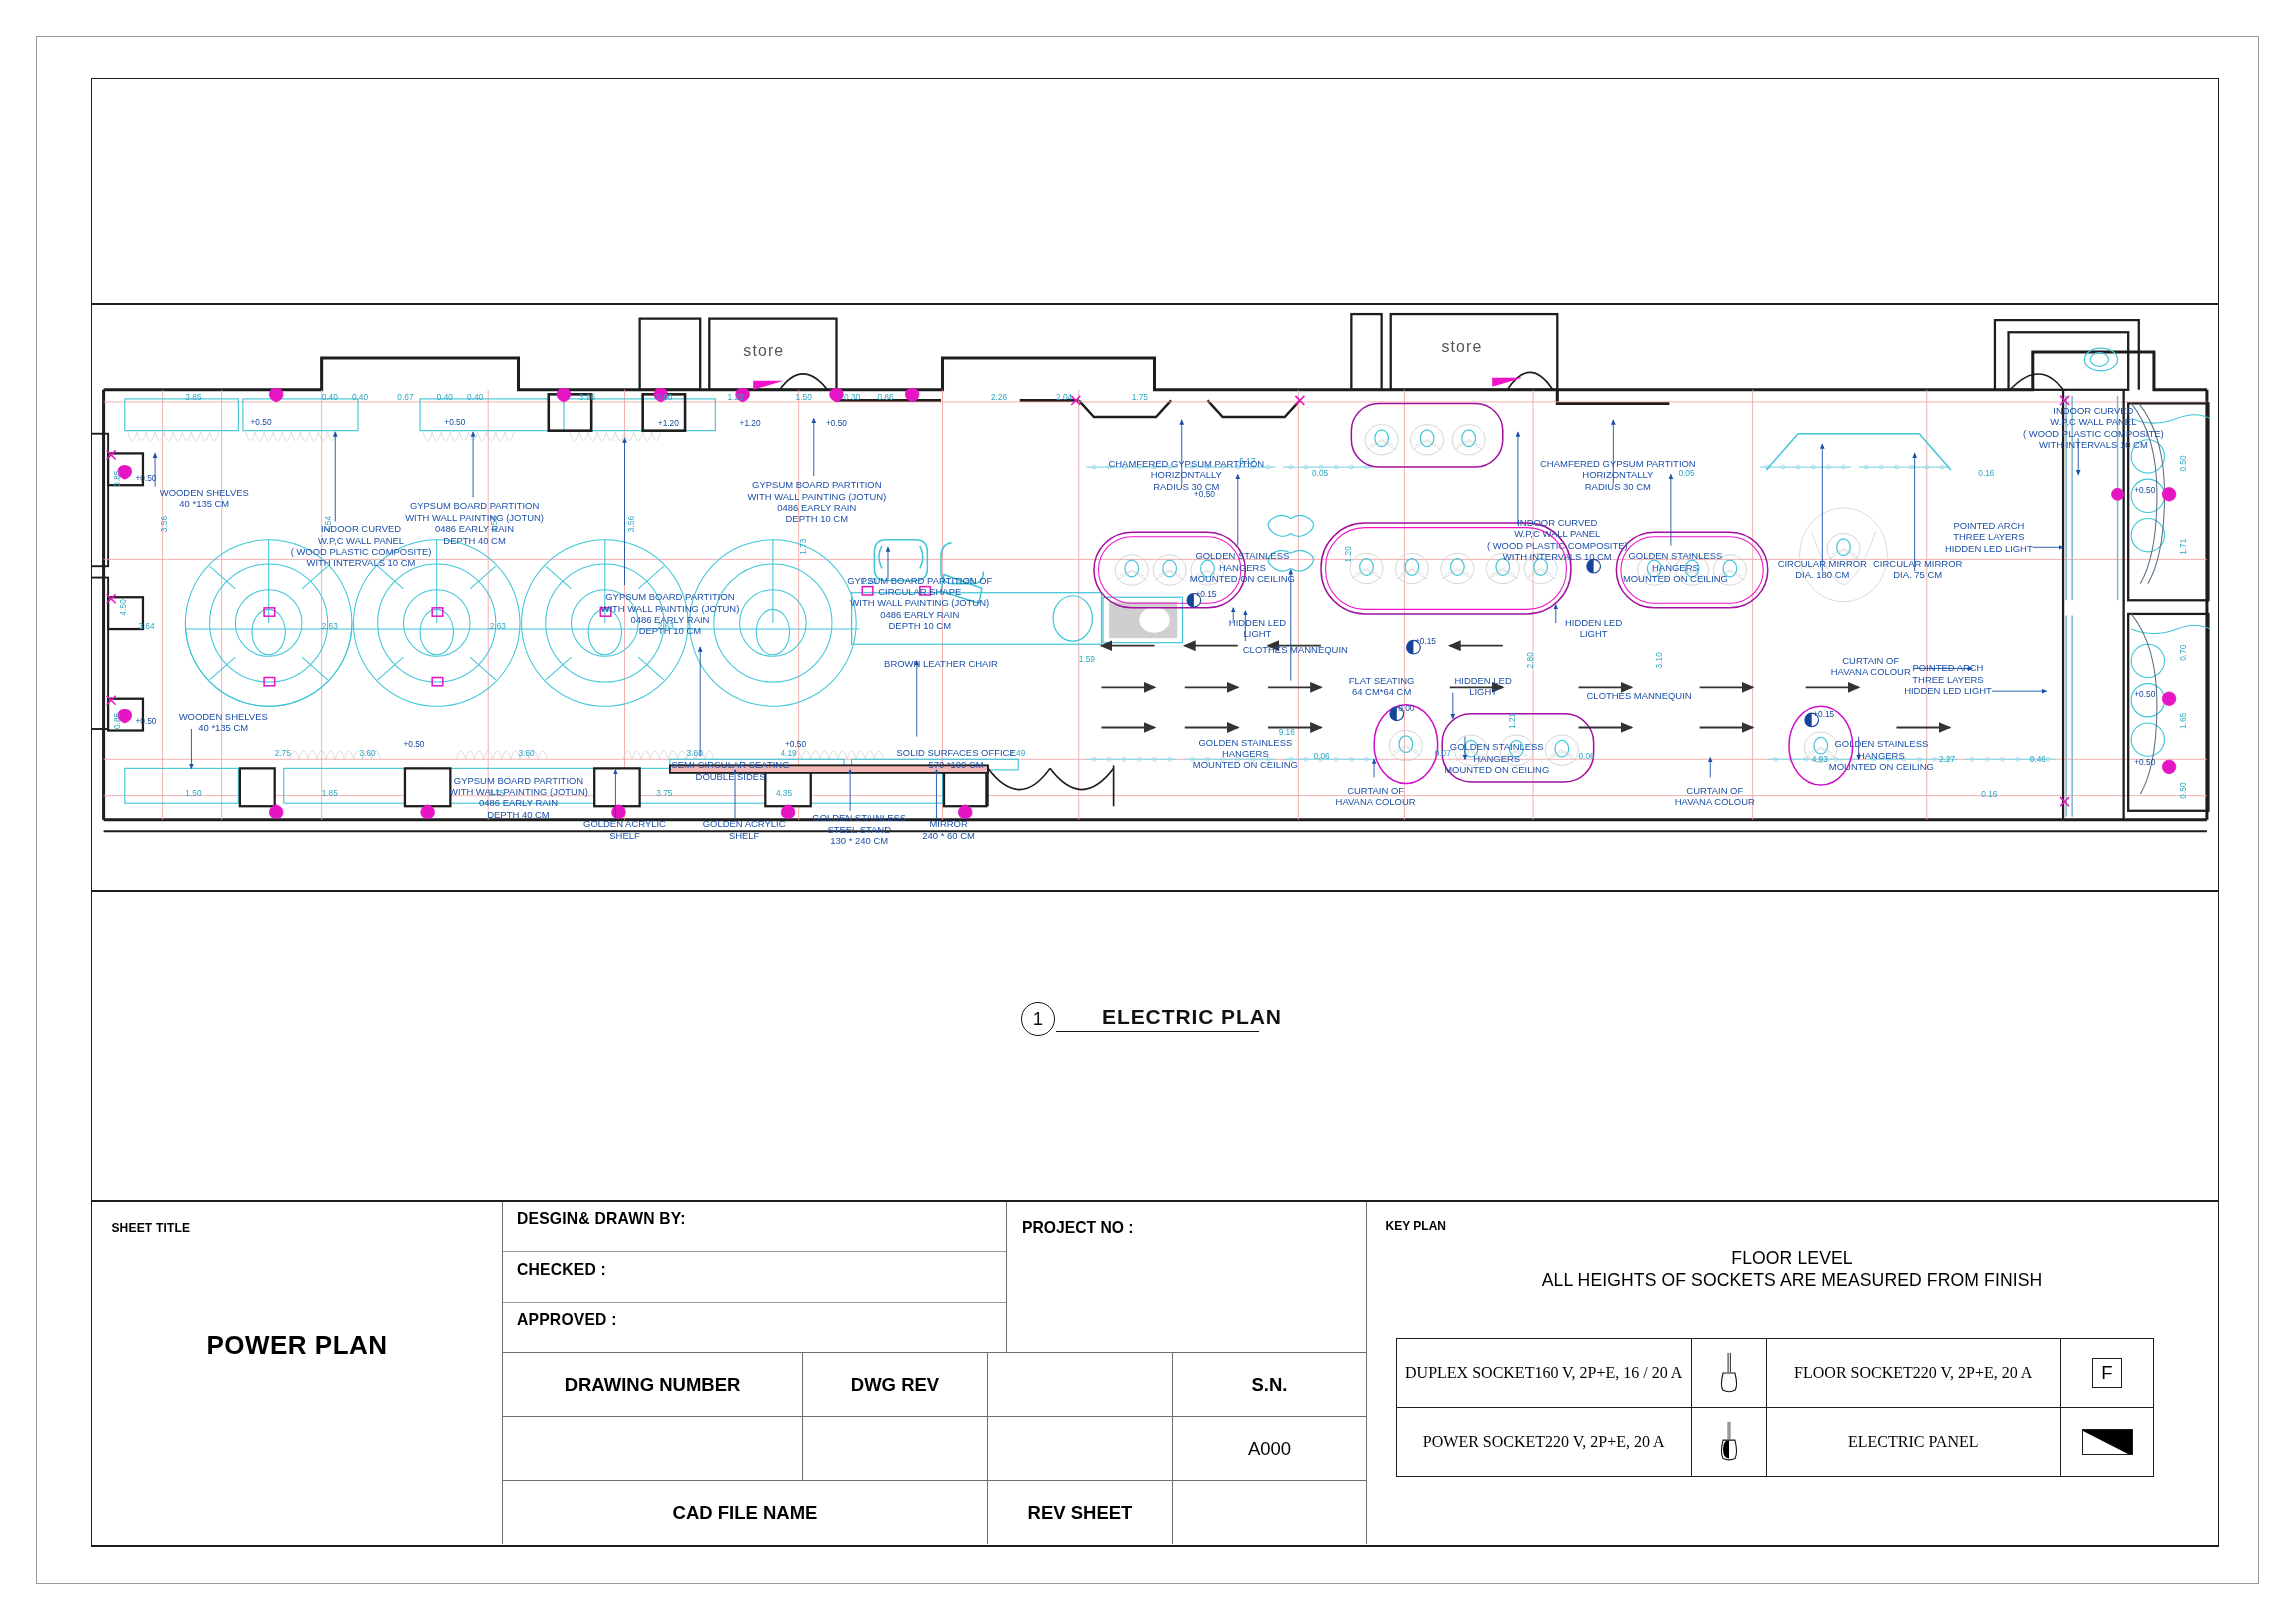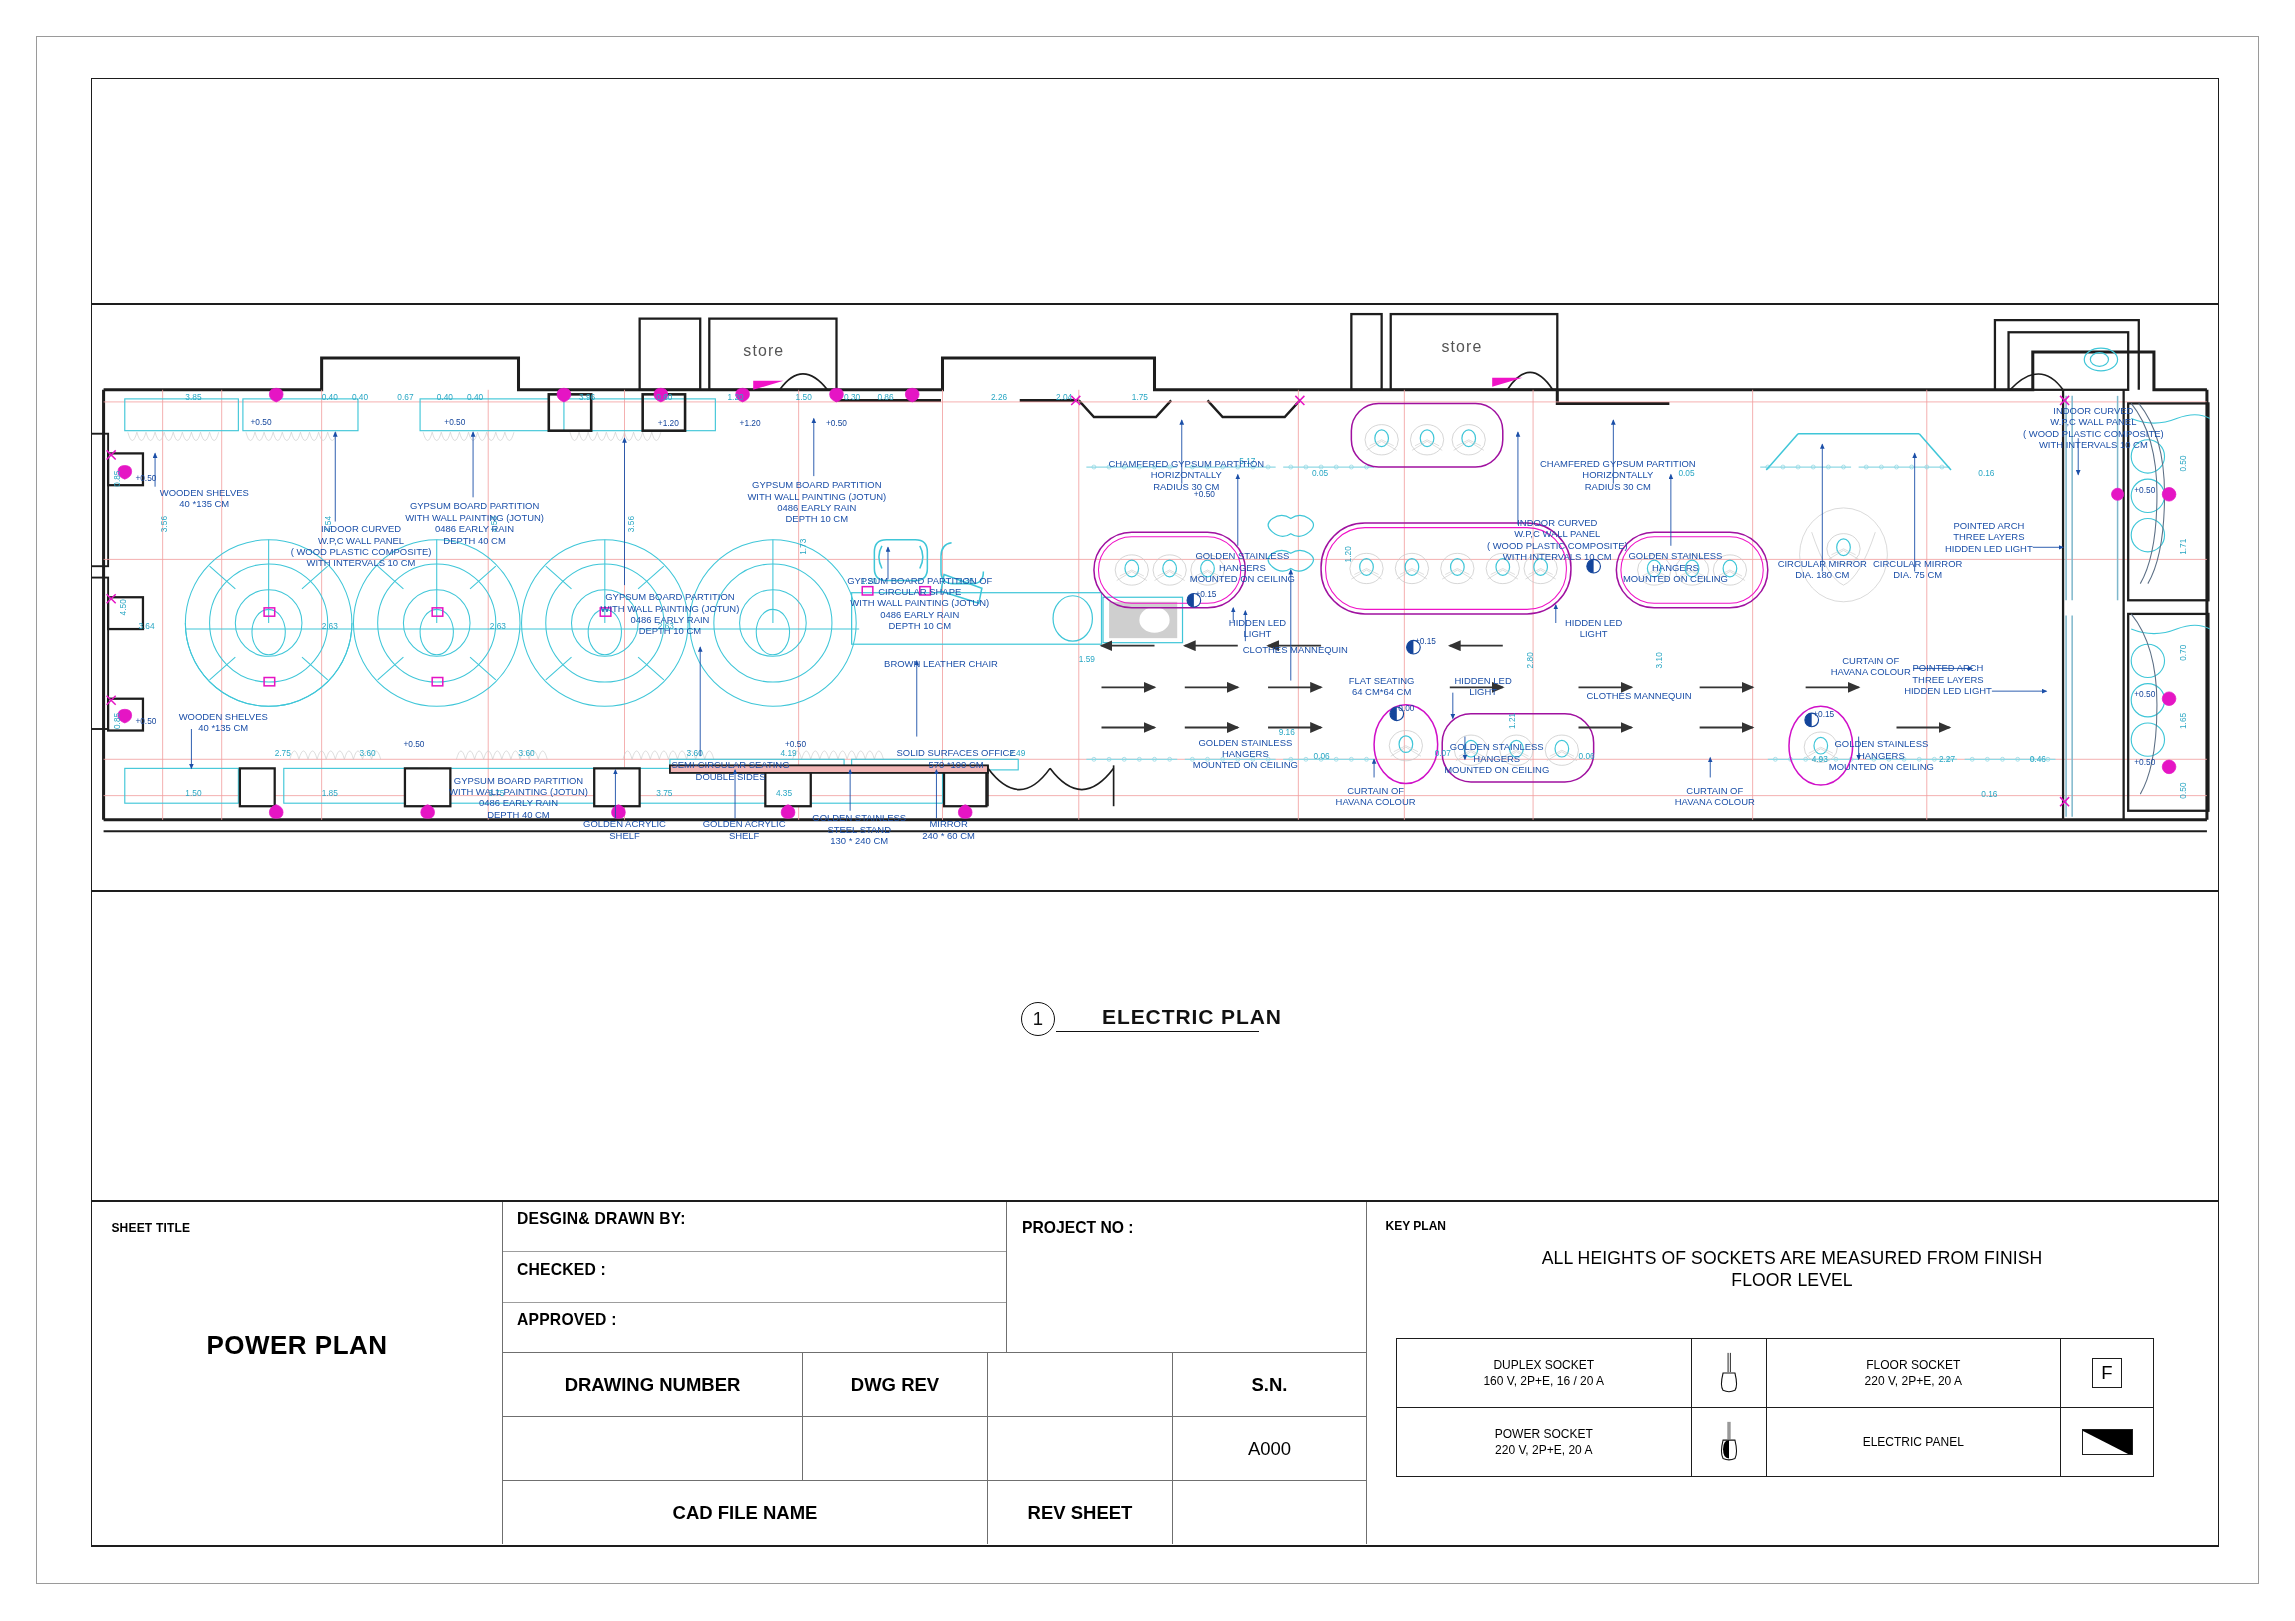--- a/index.html
+++ b/index.html
@@ -93,22 +93,22 @@
     position:absolute;left:28px;right:28px;top:46px;text-align:center;
     font-size:17.6px;line-height:1.25;font-weight:normal;letter-spacing:0.1px;
   }
   #legend-table{
     position:absolute;left:29px;top:136px;width:758px;height:139px;
     border:1.4px solid #1d1d1d;box-sizing:border-box;display:flex;flex-direction:column;
   }
   .legend-row{flex:1;display:flex;border-bottom:1.4px solid #1d1d1d;}
   .legend-row:last-child{border-bottom:none;}
   .legend-text{
-    flex:1;display:flex;flex-direction:column;align-items:center;justify-content:center;
-    font-size:12px;line-height:1.35;border-right:1.4px solid #1d1d1d;text-align:center;
+    flex:1;display:flex;flex-direction:row;align-items:center;justify-content:center;
+    font-size:16px;line-height:1.35;border-right:1.4px solid #1d1d1d;text-align:center;font-family:Liberation Serif, serif;
   }
   .legend-sym{
     width:74px;display:flex;align-items:center;justify-content:center;
     border-right:1.4px solid #1d1d1d;
   }
   .legend-sym:last-child{border-right:none;}
   .legend-sym-wide{width:92px;}
   .sym-box{
     width:30px;height:30px;border:1.4px solid #1d1d1d;box-sizing:border-box;
     display:flex;align-items:center;justify-content:center;font-size:18.5px;
@@ -834,22 +834,22 @@
         <div class="tb-cell c-m1">CAD FILE NAME</div>
         <div class="tb-cell c-m2">REV SHEET</div>
         <div class="tb-cell c-m3 cell-plain"></div>
       </div>
     </div>
   </div>
 
   <div class="tb-col" id="tb-keyplan-col">
     <div id="key-plan-label">KEY PLAN</div>
     <div id="key-note">
+      <div>FLOOR LEVEL</div>
       <div>ALL HEIGHTS OF SOCKETS ARE MEASURED FROM FINISH</div>
-      <div>FLOOR LEVEL</div>
     </div>
 
     <div id="legend-table">
       <div class="legend-row">
         <div class="legend-text">
           <span>DUPLEX SOCKET</span>
           <span>160 V, 2P+E, 16 / 20 A</span>
         </div>
         <div class="legend-sym">
           <svg width="32" height="44" viewBox="0 0 70 96">

